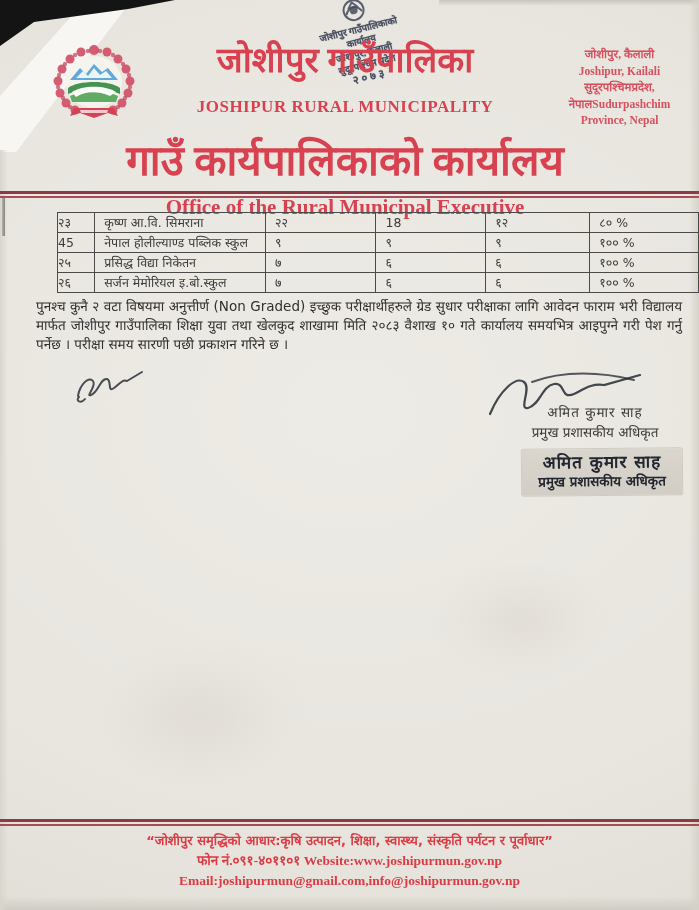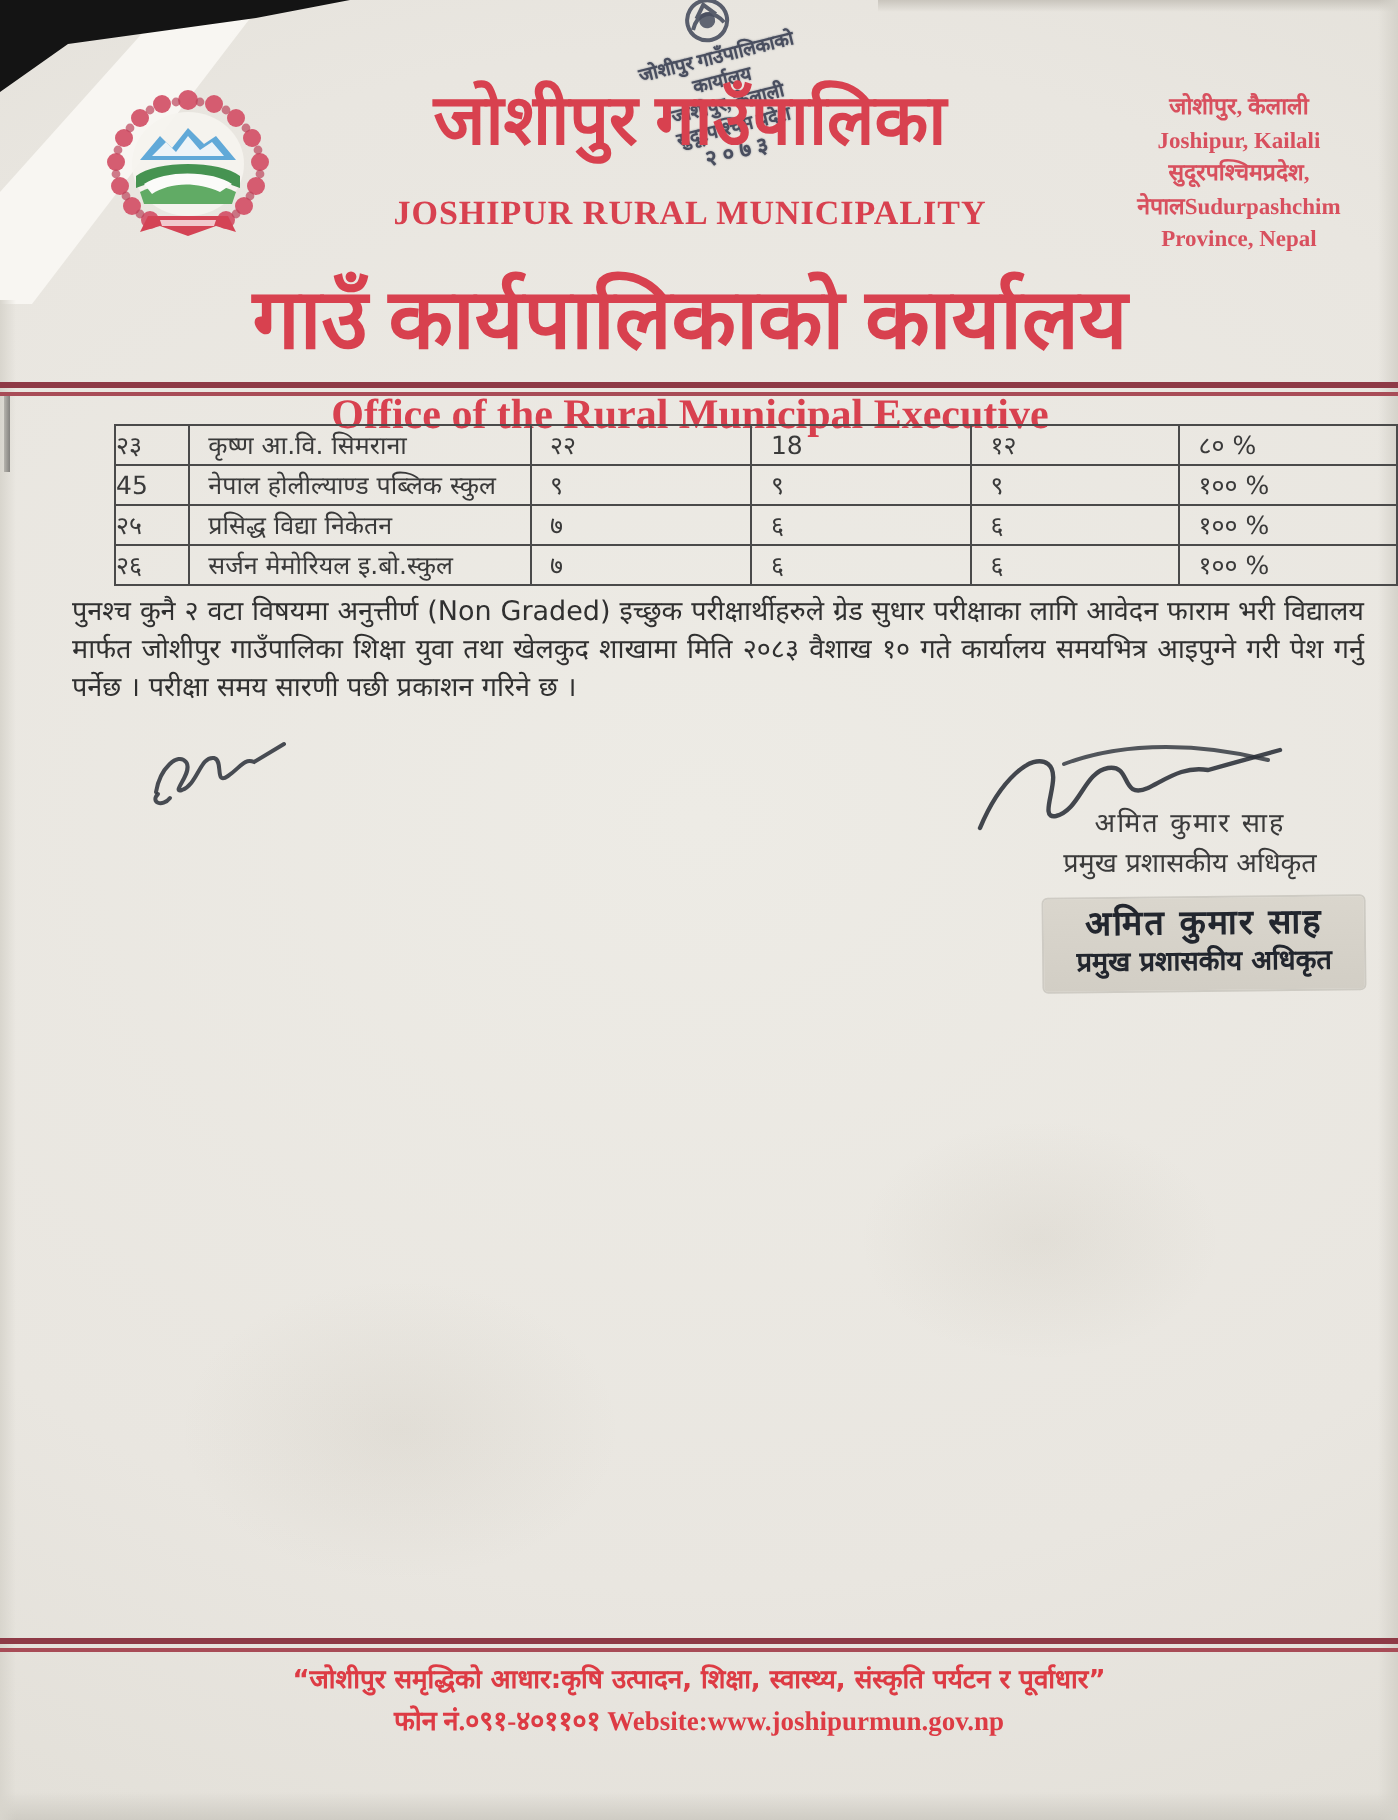--- a/index.html
+++ b/index.html
@@ -252,15 +252,16 @@
   </div>
 
   <div class="rule2 rule-ftr">
       <div class="a"></div>
       <div class="b"></div>
     </div>
 
   <div class="ftr">
     <div class="f1">“जोशीपुर समृद्धिको आधार:कृषि उत्पादन, शिक्षा, स्वास्थ्य, संस्कृति पर्यटन र पूर्वाधार”</div>
     <div class="f2">फोन नं.०९१-४०११०१ Website:www.joshipurmun.gov.np</div>
+    <div class="f3">Email:joshipurmun@gmail.com,info@joshipurmun.gov.np</div>
   </div>
 
 </div>
 
 </body></html>

